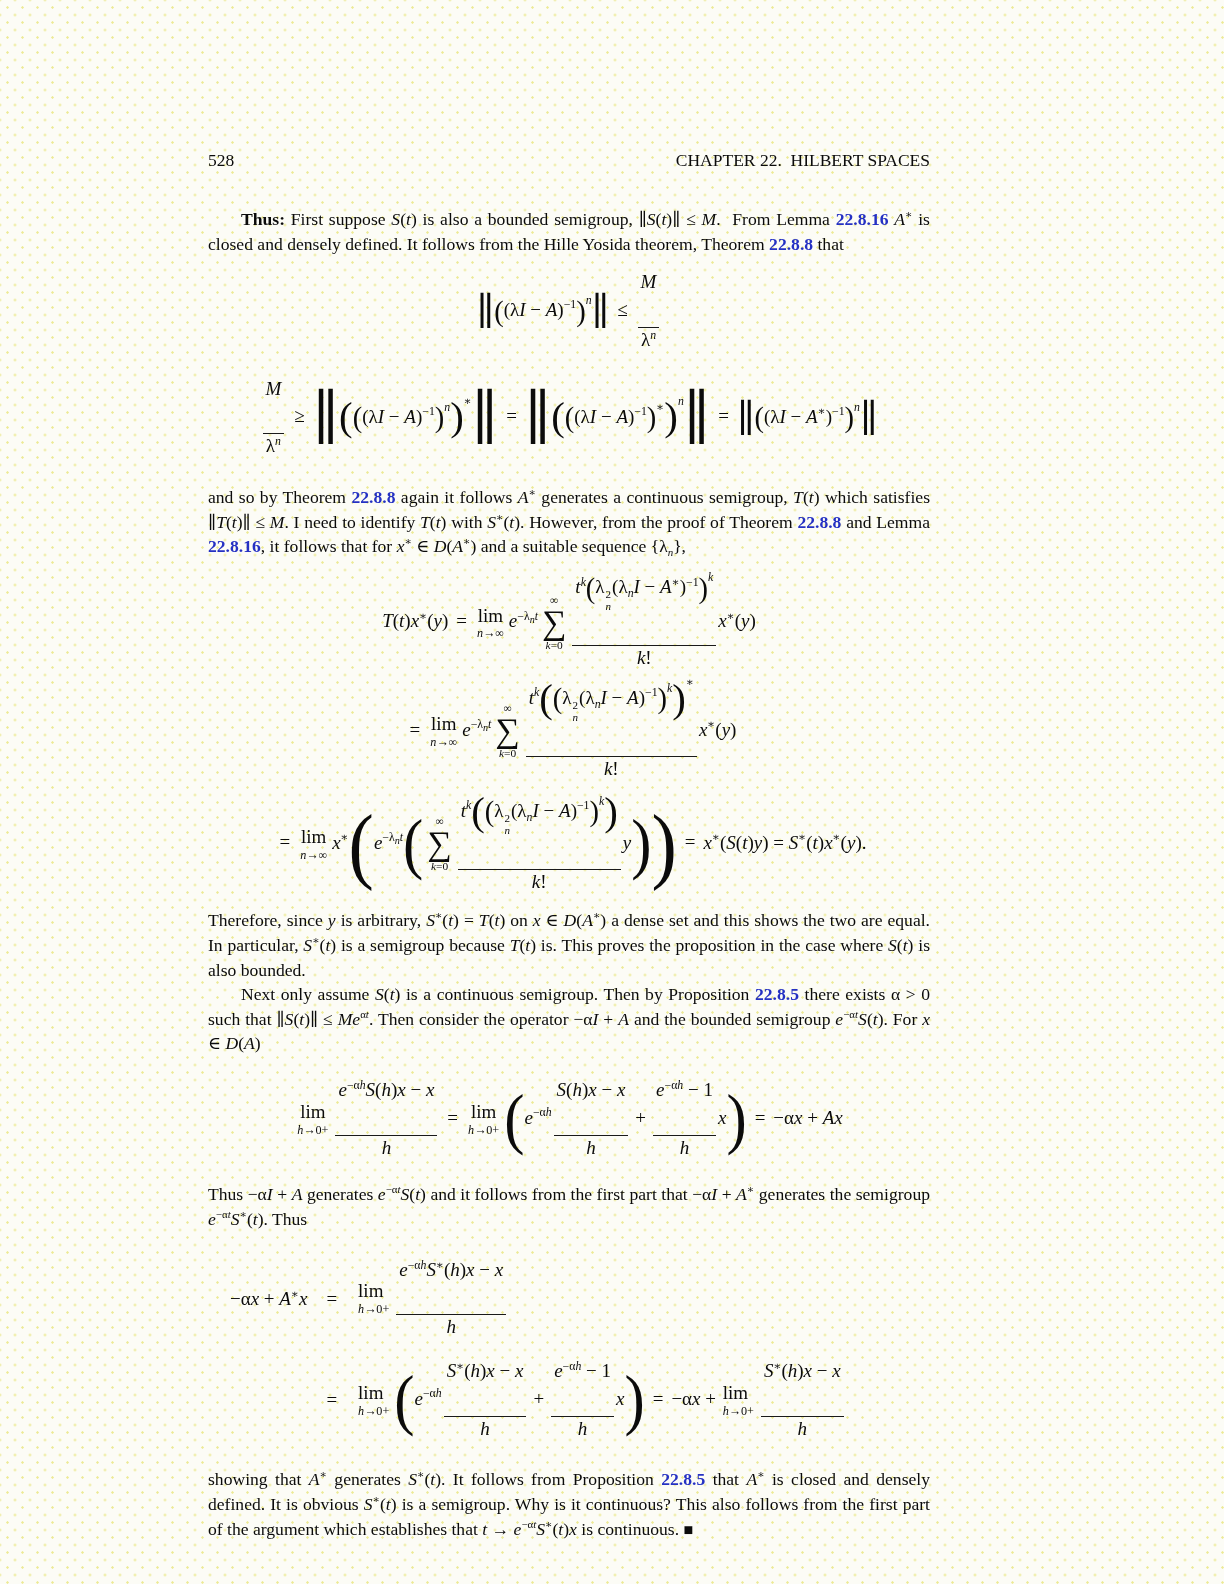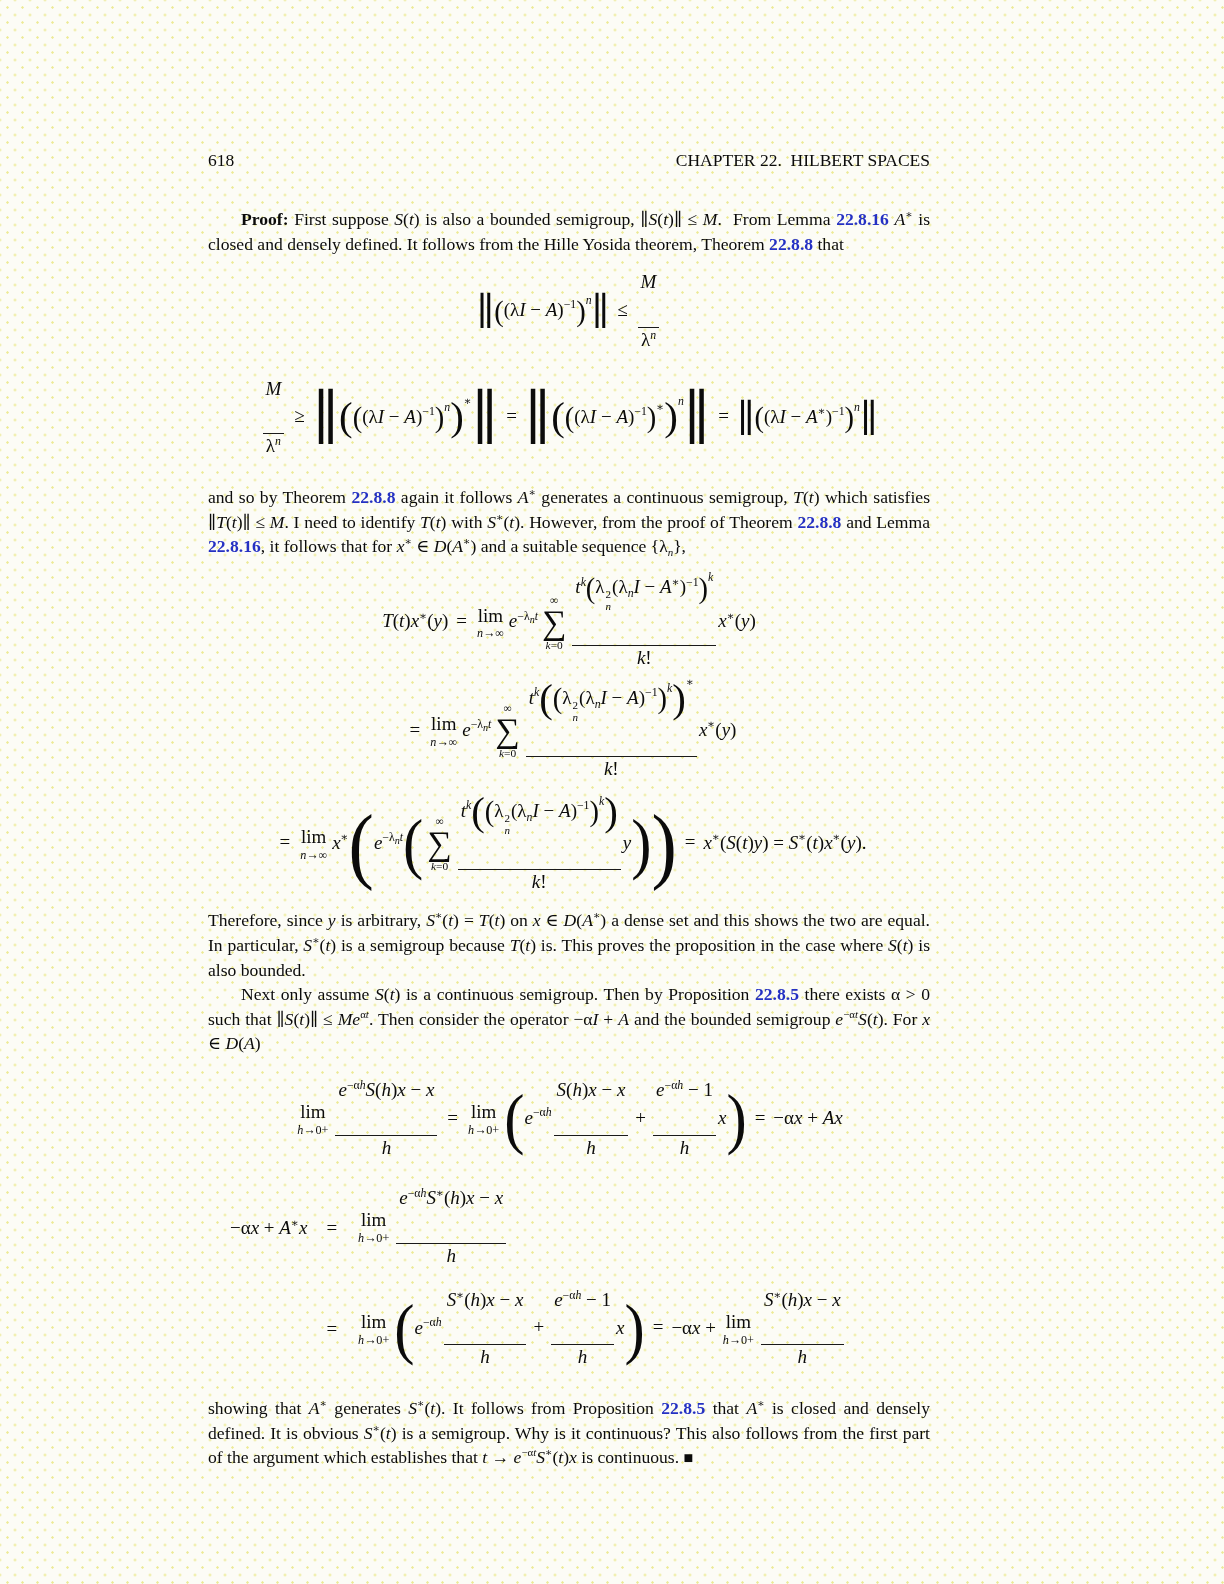--- a/index.html
+++ b/index.html
@@ -23,21 +23,21 @@
   sup{font-size:62%;line-height:0;}
   sub{font-size:62%;line-height:0;vertical-align:-0.35em;}
   sup sub{font-size:86%;vertical-align:-0.25em;}
   sup.h2{vertical-align:1.0em;}
   sup.h3{vertical-align:1.5em;}
   
   .eq{font-size:19px;text-align:center;margin:16px 0;white-space:nowrap;}
   .frac{display:inline-block;vertical-align:middle;text-align:center;padding:0 2px;}
   .fn,.fd{display:block;line-height:1.3;padding:0 3px;}
   .fd{border-top:1.3px solid #1a1a1a;margin-top:32px;}
-  .lim{display:inline-flex;flex-direction:column;align-items:center;vertical-align:middle;line-height:1.05;margin:0 5px 0 2px;}
+  .lim{display:inline-flex;flex-direction:column;vertical-align:middle;line-height:1.05;margin:0 5px 0 2px;}
   .lim .ll{font-size:64%;margin-top:2px;}
   .sum{display:inline-flex;flex-direction:column;align-items:center;vertical-align:middle;line-height:1;margin:0 4px;}
   .sum .st,.sum .sb{font-size:60%;line-height:1.1;}
   .sum .sg{font-size:180%;line-height:.95;}
   .pb{display:inline-block;vertical-align:middle;line-height:.9;font-weight:400;}
   .p2{font-size:150%;}
   .p3{font-size:215%;}
   .p4{font-size:320%;transform:scaleY(1.12);}
   .p5{font-size:400%;transform:scaleY(1.12);}
   .nrm{display:inline-block;vertical-align:middle;line-height:.9;}
@@ -48,25 +48,25 @@
   .stk{display:inline-flex;flex-direction:column;align-items:center;font-size:58%;line-height:1.08;vertical-align:-0.5em;margin:0 1px;}
   .eqal{display:grid;grid-template-columns:max-content max-content max-content;column-gap:26px;row-gap:20px;align-items:center;font-size:19px;padding-left:22px;margin:26px 0;white-space:nowrap;gap:19px;}
   .qed{font-size:92%;}
 </style>
 </head>
 <body>
 
 <div class="sheet">
 
   <header class="hdr">
-    <span>618</span>
+    <span>528</span>
     <span>CHAPTER 22.&nbsp; HILBERT SPACES</span>
   </header>
 
-  <p class="para ind" style="margin-top:36px"><b>Proof:</b> First suppose <i>S</i>(<i>t</i>) is also a bounded semigroup, ∥<i>S</i>(<i>t</i>)∥ ≤ <i>M</i>. &nbsp;From Lemma <a class="lnk">22.8.16</a> <i>A</i><sup>∗</sup> is closed and densely defined. It follows from the Hille Yosida theorem, Theorem <a class="lnk">22.8.8</a> that</p>
+  <p class="para ind" style="margin-top:36px"><b>Thus:</b> First suppose <i>S</i>(<i>t</i>) is also a bounded semigroup, ∥<i>S</i>(<i>t</i>)∥ ≤ <i>M</i>. &nbsp;From Lemma <a class="lnk">22.8.16</a> <i>A</i><sup>∗</sup> is closed and densely defined. It follows from the Hille Yosida theorem, Theorem <a class="lnk">22.8.8</a> that</p>
 
   <div class="eq" style="margin:14px 0 16px"><span class="nrm p3">∥</span><span class="pb p2">(</span>(λ<i>I</i> − <i>A</i>)<sup>−1</sup><span class="pb p2">)</span><sup class="h2"><i>n</i></sup><span class="nrm p3">∥</span><span class="rel">≤</span><span class="frac"><span class="fn"><i>M</i></span><span class="fd">λ<sup><i>n</i></sup></span></span></div>
 
 
   <div class="eq" style="margin:24px 0 26px"><span class="frac"><span class="fn"><i>M</i></span><span class="fd">λ<sup><i>n</i></sup></span></span><span class="rel">≥</span><span class="nrm p4">∥</span><span class="pb p3">(</span><span class="pb p2">(</span>(λ<i>I</i> − <i>A</i>)<sup>−1</sup><span class="pb p2">)</span><sup class="h2"><i>n</i></sup><span class="pb p3">)</span><sup class="h3">∗</sup><span class="nrm p4">∥</span><span class="rel">=</span><span class="nrm p4">∥</span><span class="pb p3">(</span><span class="pb p2">(</span>(λ<i>I</i> − <i>A</i>)<sup>−1</sup><span class="pb p2">)</span><sup class="h2">∗</sup><span class="pb p3">)</span><sup class="h3"><i>n</i></sup><span class="nrm p4">∥</span><span class="rel">=</span><span class="nrm p3">∥</span><span class="pb p2">(</span>(λ<i>I</i> − <i>A</i><sup>∗</sup>)<sup>−1</sup><span class="pb p2">)</span><sup class="h2"><i>n</i></sup><span class="nrm p3">∥</span></div>
 
   <p class="para">and so by Theorem <a class="lnk">22.8.8</a> again it follows <i>A</i><sup>∗</sup> generates a continuous semigroup, <i>T</i>(<i>t</i>) which satisfies ∥<i>T</i>(<i>t</i>)∥ ≤ <i>M</i>. I need to identify <i>T</i>(<i>t</i>) with <i>S</i><sup>∗</sup>(<i>t</i>). However, from the proof of Theorem <a class="lnk">22.8.8</a> and Lemma <a class="lnk">22.8.16</a>, it follows that for <i>x</i><sup>∗</sup> ∈ <i>D</i>(<i>A</i><sup>∗</sup>) and a suitable sequence {λ<sub><i>n</i></sub>},</p>
 
   <div class="eq" style="margin:16px 0 10px"><i>T</i>(<i>t</i>)<i>x</i><sup>∗</sup>(<i>y</i>)<span class="rel">=</span><span class="lim">
         <span class="lb">lim</span>
@@ -109,20 +109,21 @@
   <p class="para ind">Next only assume <i>S</i>(<i>t</i>) is a continuous semigroup. Then by Proposition <a class="lnk">22.8.5</a> there exists α &gt; 0 such that ∥<i>S</i>(<i>t</i>)∥ ≤ <i>Me</i><sup>α<i>t</i></sup>. Then consider the operator −α<i>I</i> + <i>A</i> and the bounded semigroup <i>e</i><sup>−α<i>t</i></sup><i>S</i>(<i>t</i>). For <i>x</i> ∈ <i>D</i>(<i>A</i>)</p>
 
   <div class="eq" style="margin:22px 0"><span class="lim">
         <span class="lb">lim</span>
         <span class="ll"><i>h</i>→0+</span>
       </span><span class="frac"><span class="fn"><i>e</i><sup>−α<i>h</i></sup><i>S</i>(<i>h</i>)<i>x</i> − <i>x</i></span><span class="fd"><i>h</i></span></span><span class="rel">=</span><span class="lim">
         <span class="lb">lim</span>
         <span class="ll"><i>h</i>→0+</span>
       </span><span class="pb p4">(</span><i>e</i><sup>−α<i>h</i></sup><span class="frac"><span class="fn"><i>S</i>(<i>h</i>)<i>x</i> − <i>x</i></span><span class="fd"><i>h</i></span></span><span class="rel2">+</span><span class="frac"><span class="fn"><i>e</i><sup>−α<i>h</i></sup> − 1</span><span class="fd"><i>h</i></span></span><i>x</i><span class="pb p4">)</span><span class="rel">=</span>−α<i>x</i> + <i>Ax</i></div>
 
+  <p class="para">Thus −α<i>I</i> + <i>A</i> generates <i>e</i><sup>−α<i>t</i></sup><i>S</i>(<i>t</i>) and it follows from the first part that −α<i>I</i> + <i>A</i><sup>∗</sup> generates the semigroup <i>e</i><sup>−α<i>t</i></sup><i>S</i><sup>∗</sup>(<i>t</i>). Thus</p>
 
   <div class="eqal">
     <div>−α<i>x</i> + <i>A</i><sup>∗</sup><i>x</i></div>
     <div>=</div>
     <div><span class="lim">
           <span class="lb">lim</span>
           <span class="ll"><i>h</i>→0+</span>
         </span><span class="frac"><span class="fn"><i>e</i><sup>−α<i>h</i></sup><i>S</i><sup>∗</sup>(<i>h</i>)<i>x</i> − <i>x</i></span><span class="fd"><i>h</i></span></span></div>
     <div></div>
     <div>=</div>

